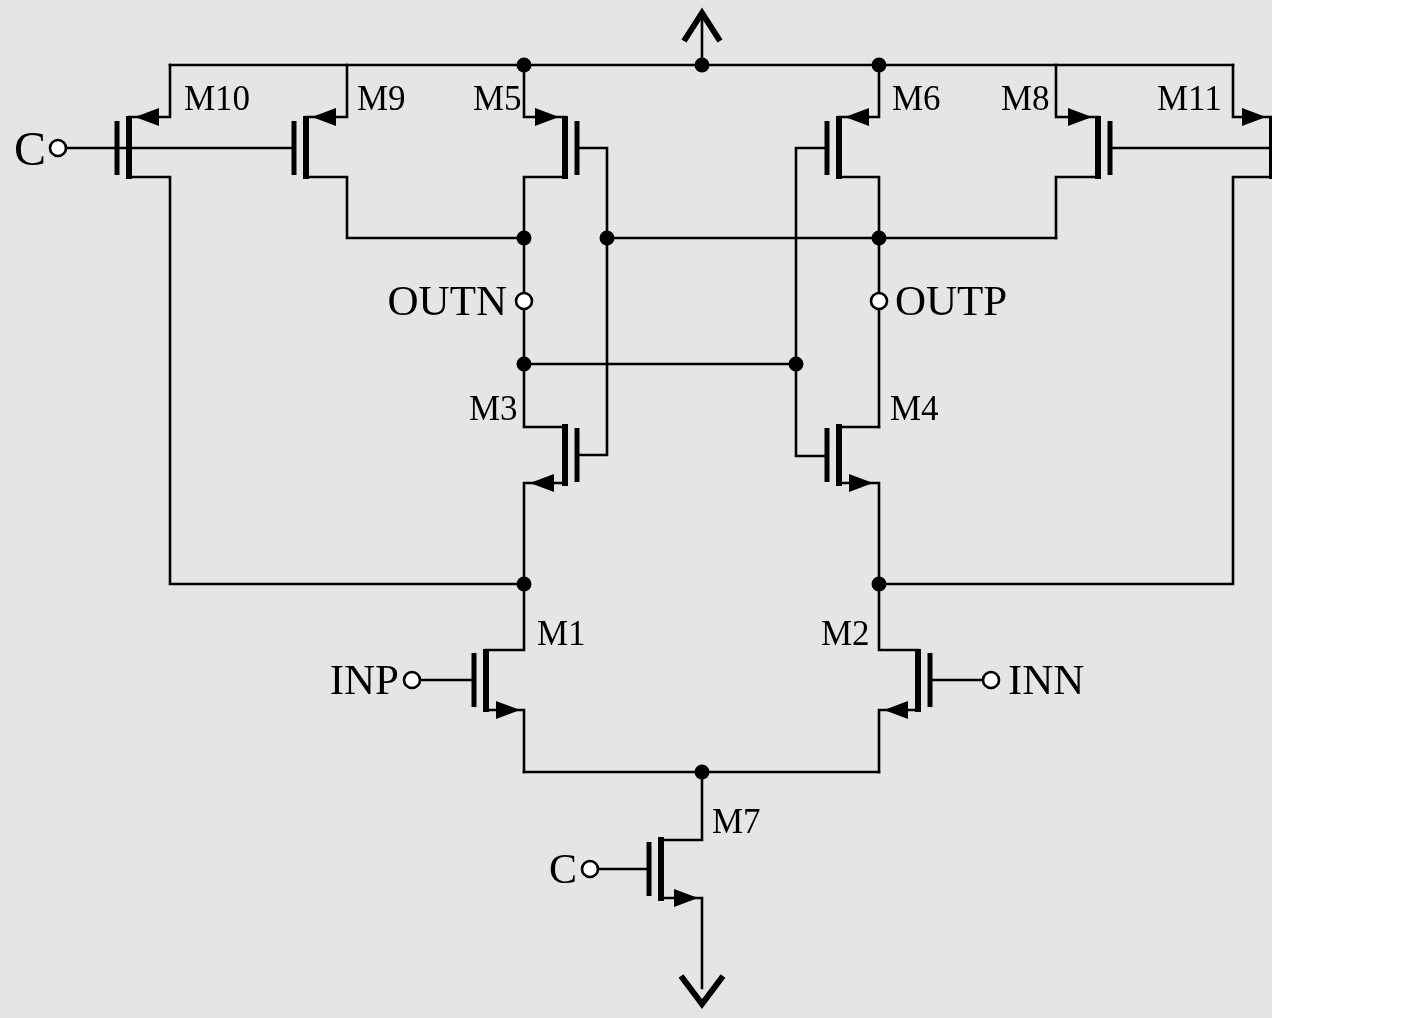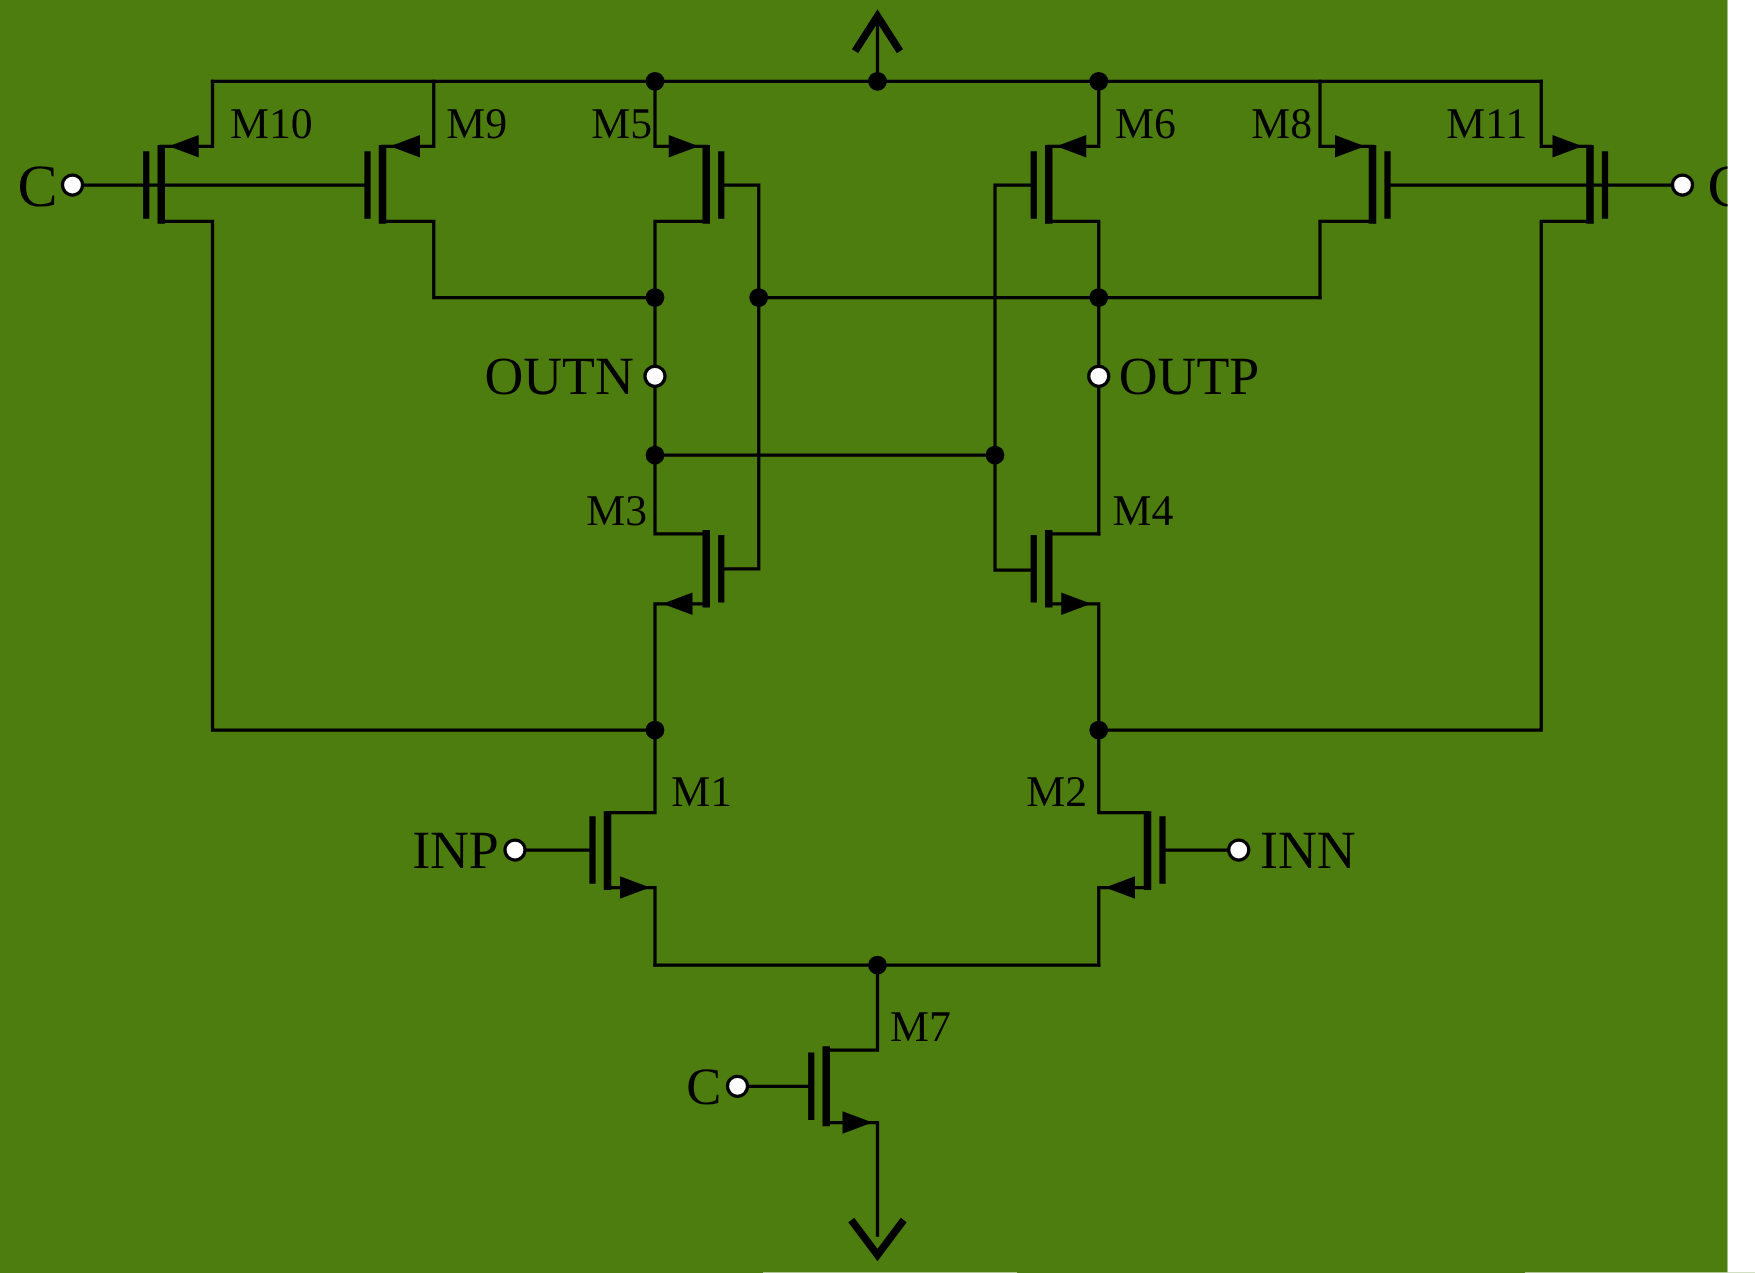--- a/index.html
+++ b/index.html
@@ -1,16 +1,16 @@
 <!DOCTYPE html>
 <html><head>
 <meta charset="utf-8">
 <style>
   html,body{margin:0;padding:0;background:#ffffff;}
-  .stage{position:relative;width:1382px;height:1018px;background:#4d7c0f;overflow:hidden;}
+  .stage{position:relative;width:1272px;height:1018px;background:#e5e5e5;overflow:hidden;}
   svg{display:block;}
   .wire{stroke:#000;stroke-width:2.6;fill:none;stroke-linecap:square;stroke-linejoin:miter;}
   .chan{stroke:#000;stroke-width:6;fill:none;stroke-linecap:butt;}
   .gate{stroke:#000;stroke-width:5;fill:none;stroke-linecap:butt;}
   .dot{fill:#000;stroke:none;}
   .term{fill:#fff;stroke:#000;stroke-width:2.6;}
   .arr{fill:#000;stroke:none;}
   .sup{stroke:#000;stroke-width:6;fill:none;stroke-linecap:butt;stroke-linejoin:miter;}
   .tlabel{font-family:"Liberation Serif","DejaVu Serif",serif;font-size:35px;fill:#000;}
   .plabel{font-family:"Liberation Serif","DejaVu Serif",serif;font-size:43px;fill:#000;}

